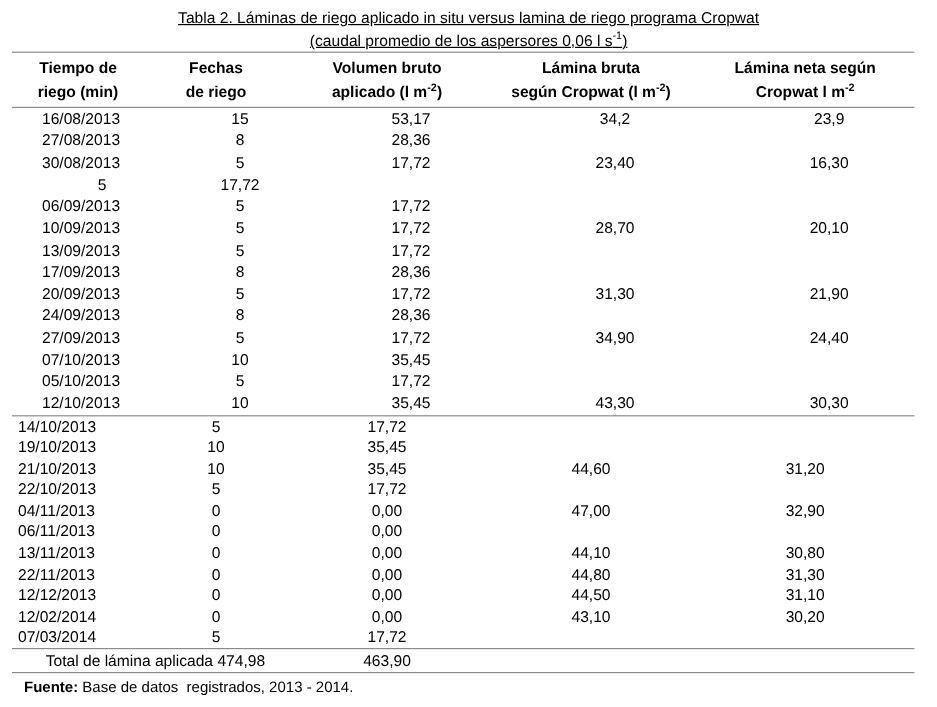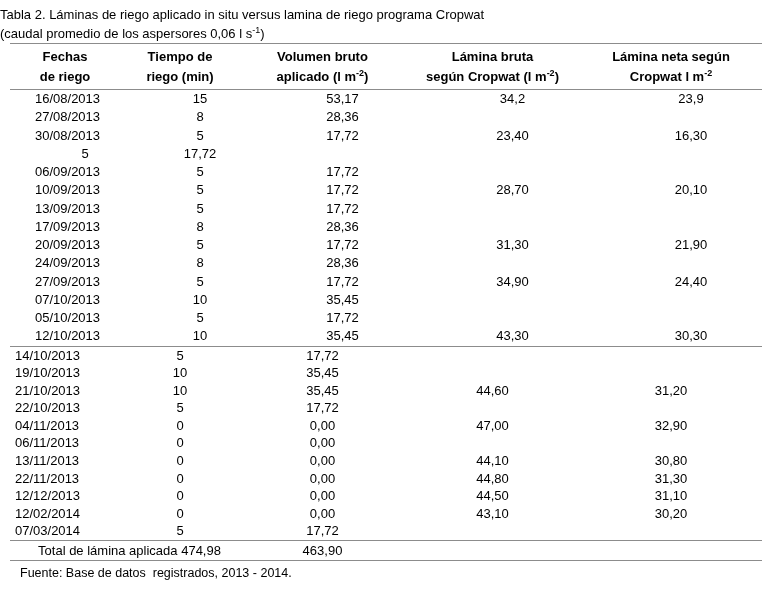--- a/index.html
+++ b/index.html
@@ -1,62 +1,62 @@
 <!DOCTYPE html>
 <html><head>
 <meta charset="utf-8">
 <style>
   html,body{margin:0;padding:0;background:#ffffff;}
   .page{
     width:781px;height:589px;background:#ffffff;color:#000;
     font-family:"Liberation Sans", sans-serif;
     font-size:13px;position:relative;overflow:hidden;
   }
-  .title-wrap{padding-top:6px;}
+  .title-wrap{padding-top:6px;text-align:center;text-decoration:underline;}
   .title-line1{line-height:18px;}
   .title-line2{line-height:19px;}
   sup{font-size:9px;vertical-align:super;line-height:0;}
   .tbl{margin-left:10px;width:752px;}
   .rule{height:1px;background:#8c8c8c;width:752px;}
   .trow{display:grid;grid-template-columns:110px 120px 165px 175px 182px;}
   .cell{text-align:center;overflow:hidden;white-space:nowrap;}
   .cell.c0{text-align:left;padding-left:5px;}
   .hdr{padding:3px 0 2px 0;}
   .hdr .trow{line-height:20px;font-weight:bold;}
   .hdr .cell{text-align:center;padding-left:0;}
   .s1 .trow{line-height:18.28px;height:18.28px;margin-left:20px;}
   .s2 .trow{line-height:17.55px;height:17.55px;}
   .total .trow{line-height:19px;height:19px;}
   .total-label-cell{grid-column:1 / 3;text-align:center;padding-left:9px;white-space:nowrap;}
   .footer{margin:5px 0 0 20px;font-size:12.5px;line-height:15px;}
-  .footer .src-bold{font-weight:normal;}
+  .footer .src-bold{font-weight:bold;}
   .footer .src-text{white-space:pre;}
 </style>
 </head>
 <body>
 
 <div class="page">
 
   <div class="title-wrap">
     <div class="title-line1">Tabla 2. Láminas de riego aplicado in situ versus lamina de riego programa Cropwat</div>
     <div class="title-line2"><span>(caudal promedio de los aspersores 0,06 l s</span><sup>-1</sup><span>)</span></div>
   </div>
 
   <div class="tbl">
     <div class="rule" style="background: rgb(140, 140, 140);"></div>
 
     <div class="hdr">
       <div class="trow">
         <div class="cell">
+          <div>Tiempo de</div>
+          <div><span>riego (min)</span><sup></sup><span></span></div>
+        </div>
+        <div class="cell">
           <div>Fechas</div>
           <div><span>de riego</span><sup></sup><span></span></div>
-        </div>
-        <div class="cell">
-          <div>Tiempo de</div>
-          <div><span>riego (min)</span><sup></sup><span></span></div>
         </div>
         <div class="cell">
           <div>Volumen bruto</div>
           <div><span>aplicado (l m</span><sup>-2</sup><span>)</span></div>
         </div>
         <div class="cell">
           <div>Lámina bruta</div>
           <div><span>según Cropwat (l m</span><sup>-2</sup><span>)</span></div>
         </div>
         <div class="cell">

